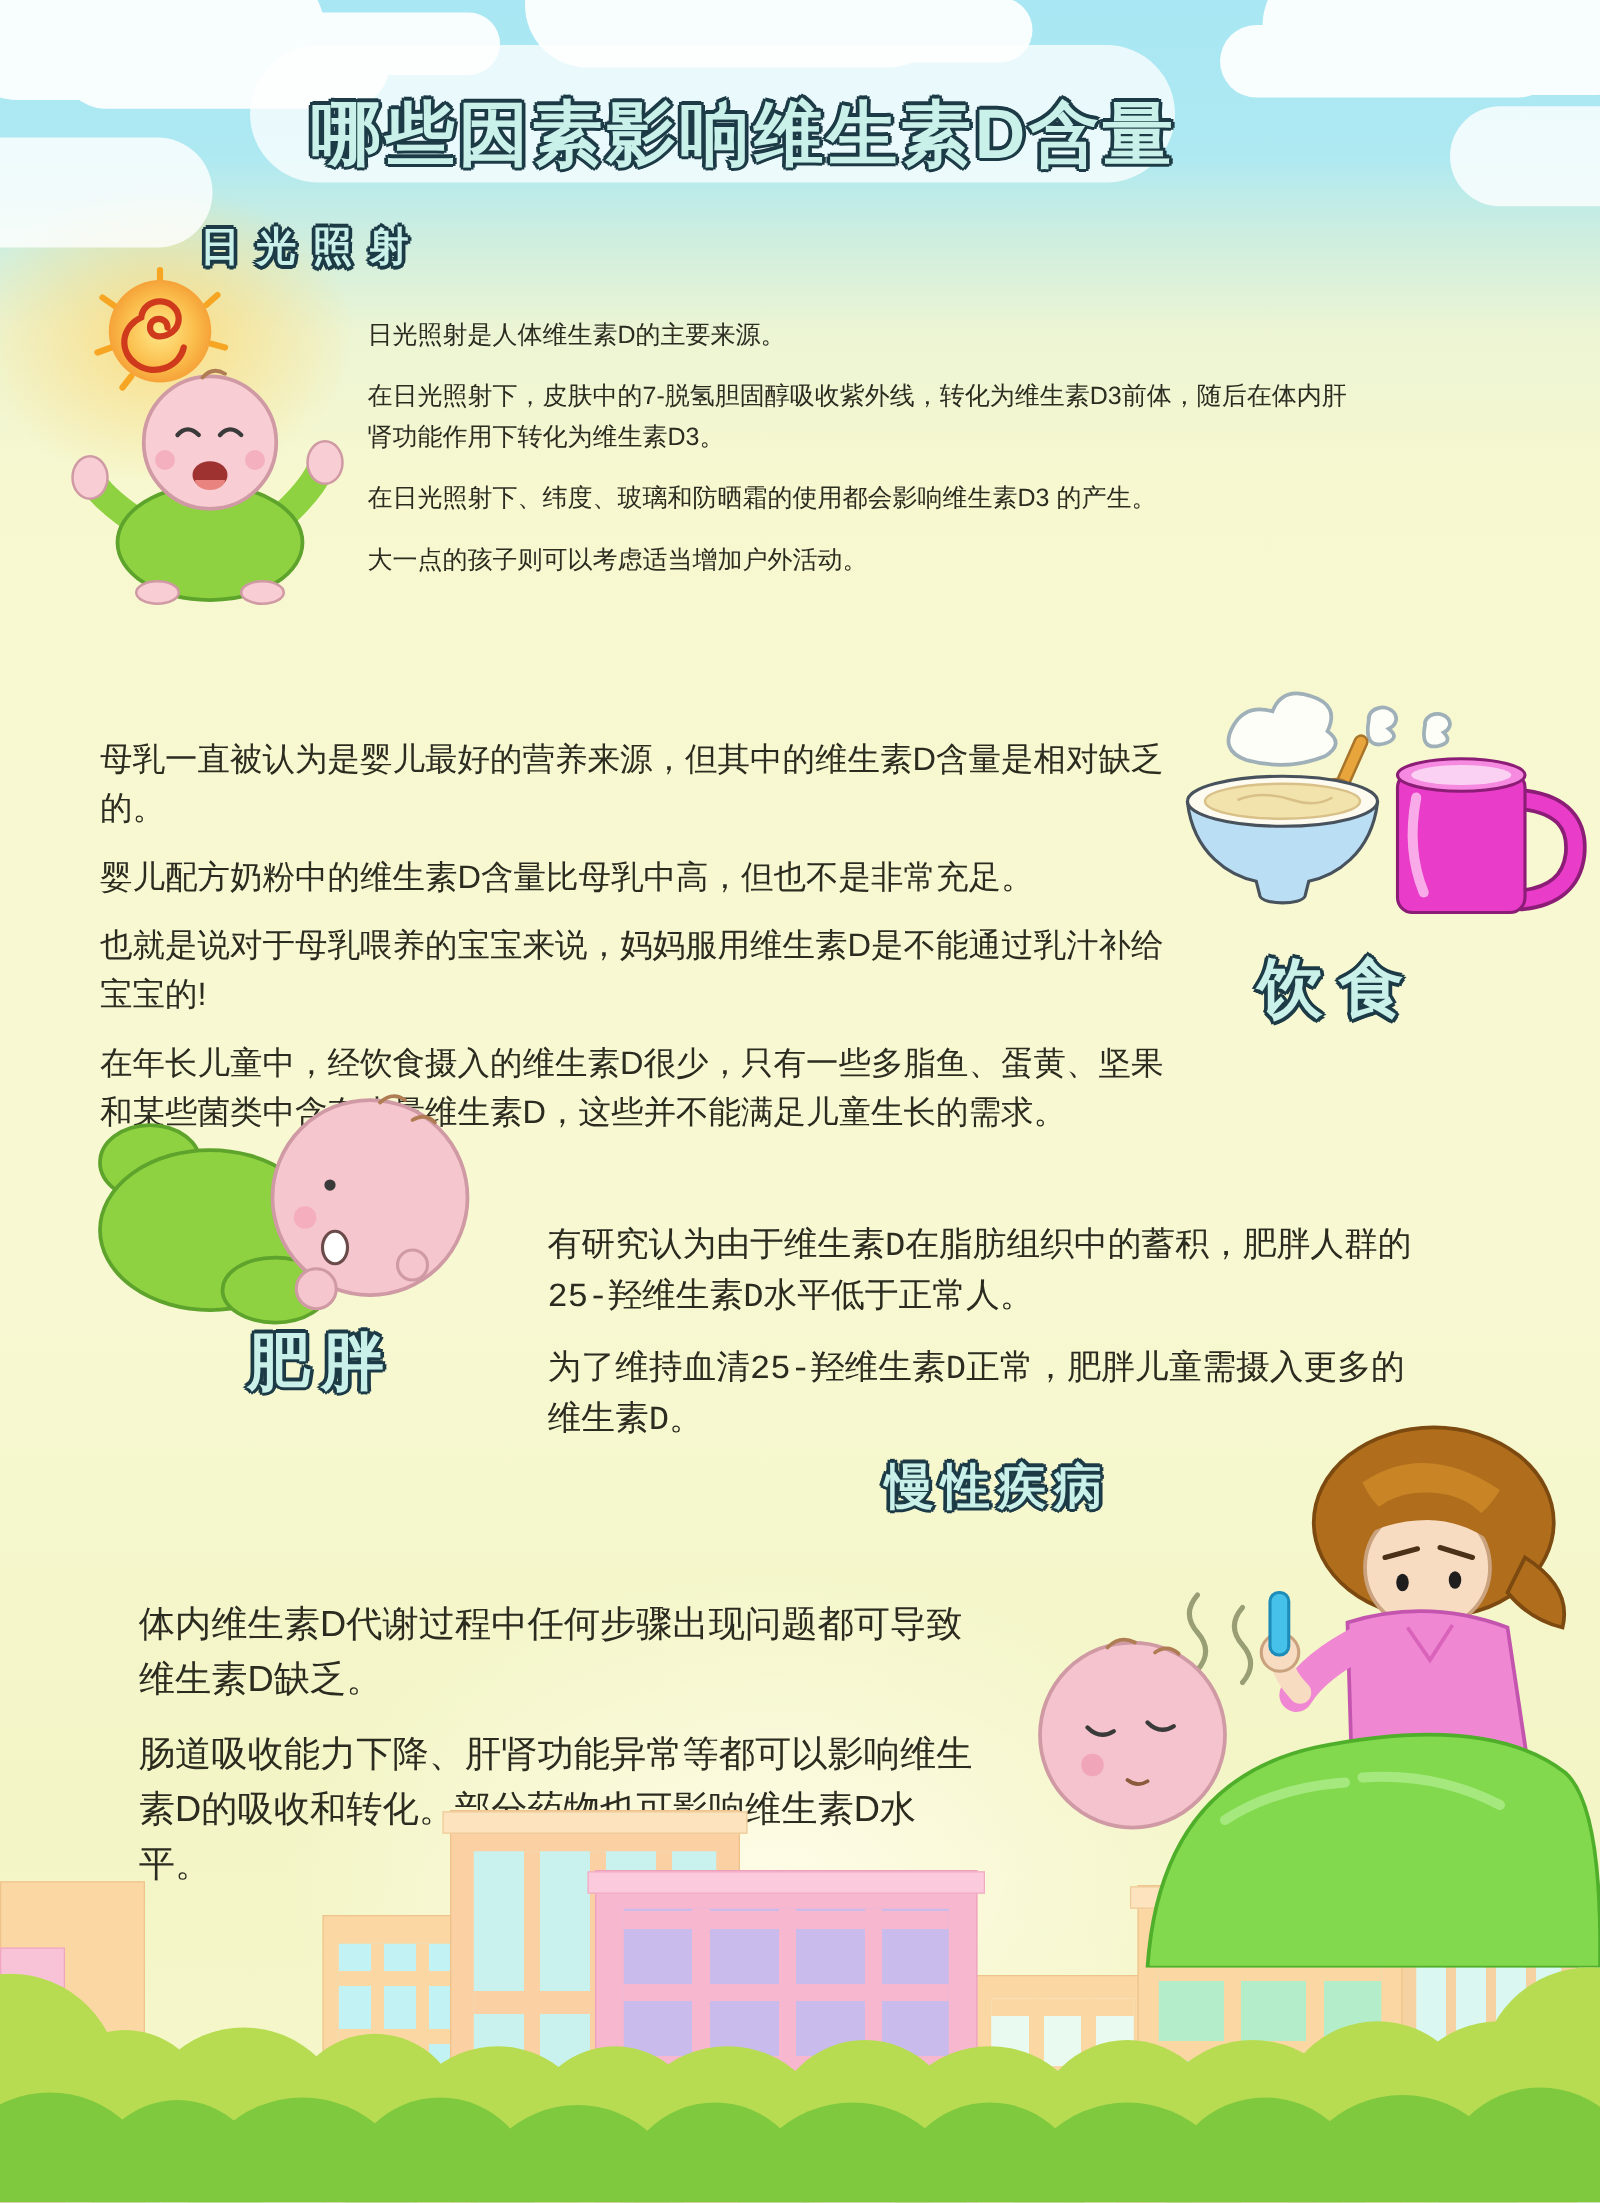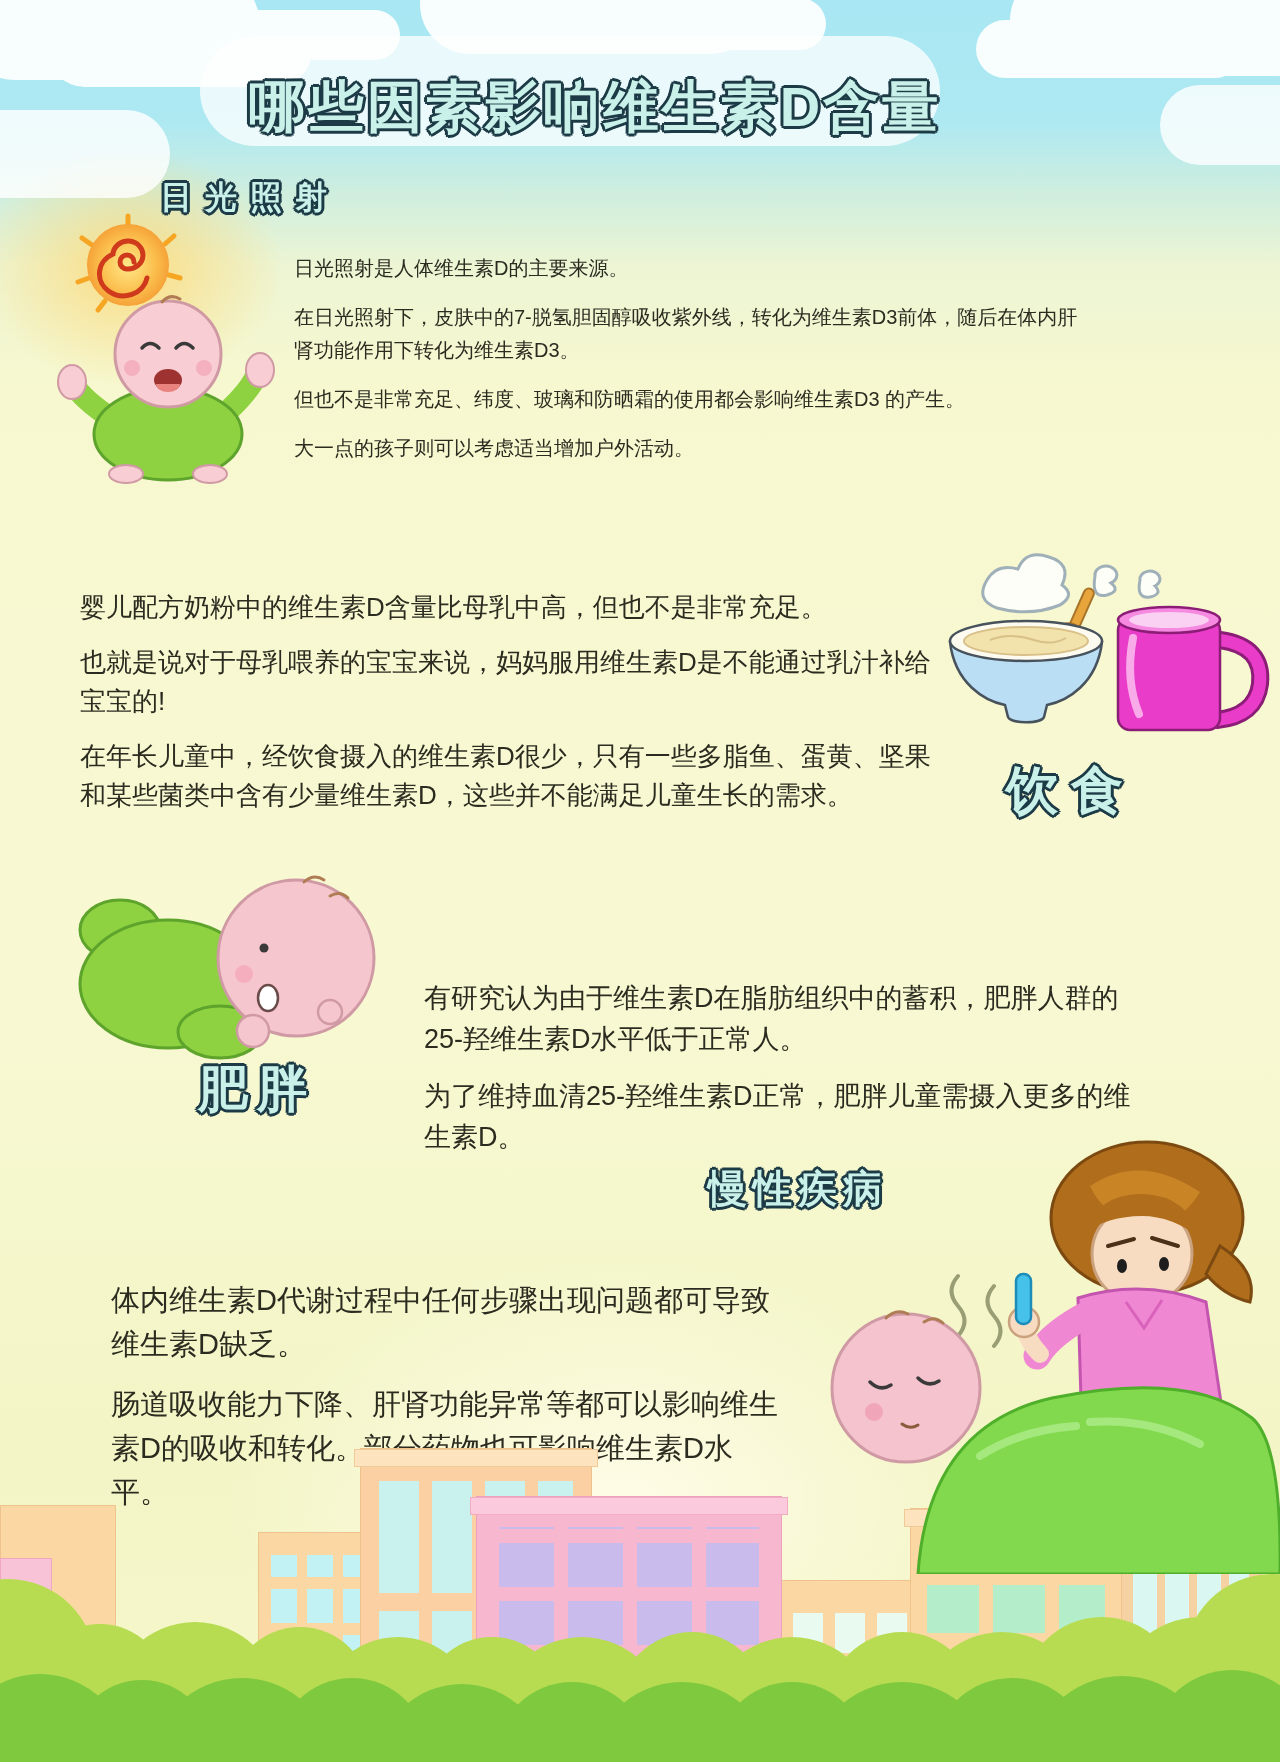--- a/index.html
+++ b/index.html
@@ -28,21 +28,21 @@
   .title{left:95px;top:70px;width:1000px;text-align:center;font-size:56px;letter-spacing:3px;}
   .h-sun{left:160px;top:176px;font-size:32px;letter-spacing:13px;}
   .h-diet{left:1006px;top:756px;font-size:52px;letter-spacing:13px;}
   .h-ob{left:198px;top:1056px;font-size:50px;letter-spacing:9px;}
   .h-ch{left:708px;top:1162px;font-size:39px;letter-spacing:6px;}
   
   .txt{position:absolute;color:#2b2b20;}
   .txt p{margin:16px;}
   .txt-sun{left:278px;top:236px;width:822px;font-size:20px;line-height:33px;}
   .txt-diet{left:64px;top:572px;width:892px;font-size:26px;line-height:39px;}
-  .txt-ob{left:408px;top:962px;width:740px;font-size:27px;line-height:41px;}
+  .txt-ob{left:422px;top:962px;width:740px;font-size:27px;line-height:41px;font-family:Liberation Mono, monospace;}
   .txt-ch{left:95px;top:1262px;width:706px;font-size:29px;line-height:44px;}
   
   .ill{position:absolute;}
   .sun-svg{left:68px;top:212px;width:132px;height:106px;}
   .baby1{left:42px;top:292px;width:252px;height:192px;}
   .food{left:935px;top:538px;width:345px;height:218px;}
   .baby2{left:68px;top:856px;width:332px;height:218px;}
   .mom{left:790px;top:1126px;width:490px;height:448px;z-index:4;}
   
   .bld{position:absolute;bottom:0;border:1px solid rgba(230,180,120,.55);}
@@ -132,25 +132,26 @@
     <path d="M134,56 q8,-9 17,0" fill="none" stroke="#3a3a3a" stroke-width="3.5" stroke-linecap="round"></path>
     <ellipse cx="126" cy="88" rx="14" ry="11" fill="#9e3230"></ellipse>
     <path d="M114,92 a12,8 0 0,0 24,0 z" fill="#e8837f"></path>
     <circle cx="90" cy="76" r="8" fill="#f4a9ba" opacity=".8"></circle>
     <circle cx="162" cy="76" r="8" fill="#f4a9ba" opacity=".8"></circle>
   </svg>
 
   <div class="txt txt-sun">
     <p>日光照射是人体维生素D的主要来源。</p>
     <p>在日光照射下，皮肤中的7-脱氢胆固醇吸收紫外线，转化为维生素D3前体，随后在体内肝肾功能作用下转化为维生素D3。</p>
-    <p>但也不是非常充足、纬度、玻璃和防晒霜的使用都会影响维生素D3 的产生。</p>
+    <p>在日光照射下、纬度、玻璃和防晒霜的使用都会影响维生素D3 的产生。</p>
     <p>大一点的孩子则可以考虑适当增加户外活动。</p>
   </div>
 
   <div class="txt txt-diet">
+    <p>母乳一直被认为是婴儿最好的营养来源，但其中的维生素D含量是相对缺乏的。</p>
     <p>婴儿配方奶粉中的维生素D含量比母乳中高，但也不是非常充足。</p>
     <p>也就是说对于母乳喂养的宝宝来说，妈妈服用维生素D是不能通过乳汁补给宝宝的!</p>
     <p>在年长儿童中，经饮食摄入的维生素D很少，只有一些多脂鱼、蛋黄、坚果和某些菌类中含有少量维生素D，这些并不能满足儿童生长的需求。</p>
   </div>
 
   <svg class="ill food" viewBox="0 0 345 218">
 
     <g fill="rgba(255,255,255,.85)" stroke="#9fb0b8" stroke-width="3" stroke-linecap="round">
       <path d="M62,70 q-22,-8 -10,-28 q10,-17 31,-11 q8,-20 31,-12 q23,7 13,28 q14,10 -2,20 q-30,12 -63,3 z"></path>
       <path d="M160,38 a11,9 0 1,1 16,7 q10,8 -4,12 q-16,4 -12,-19 z"></path>

